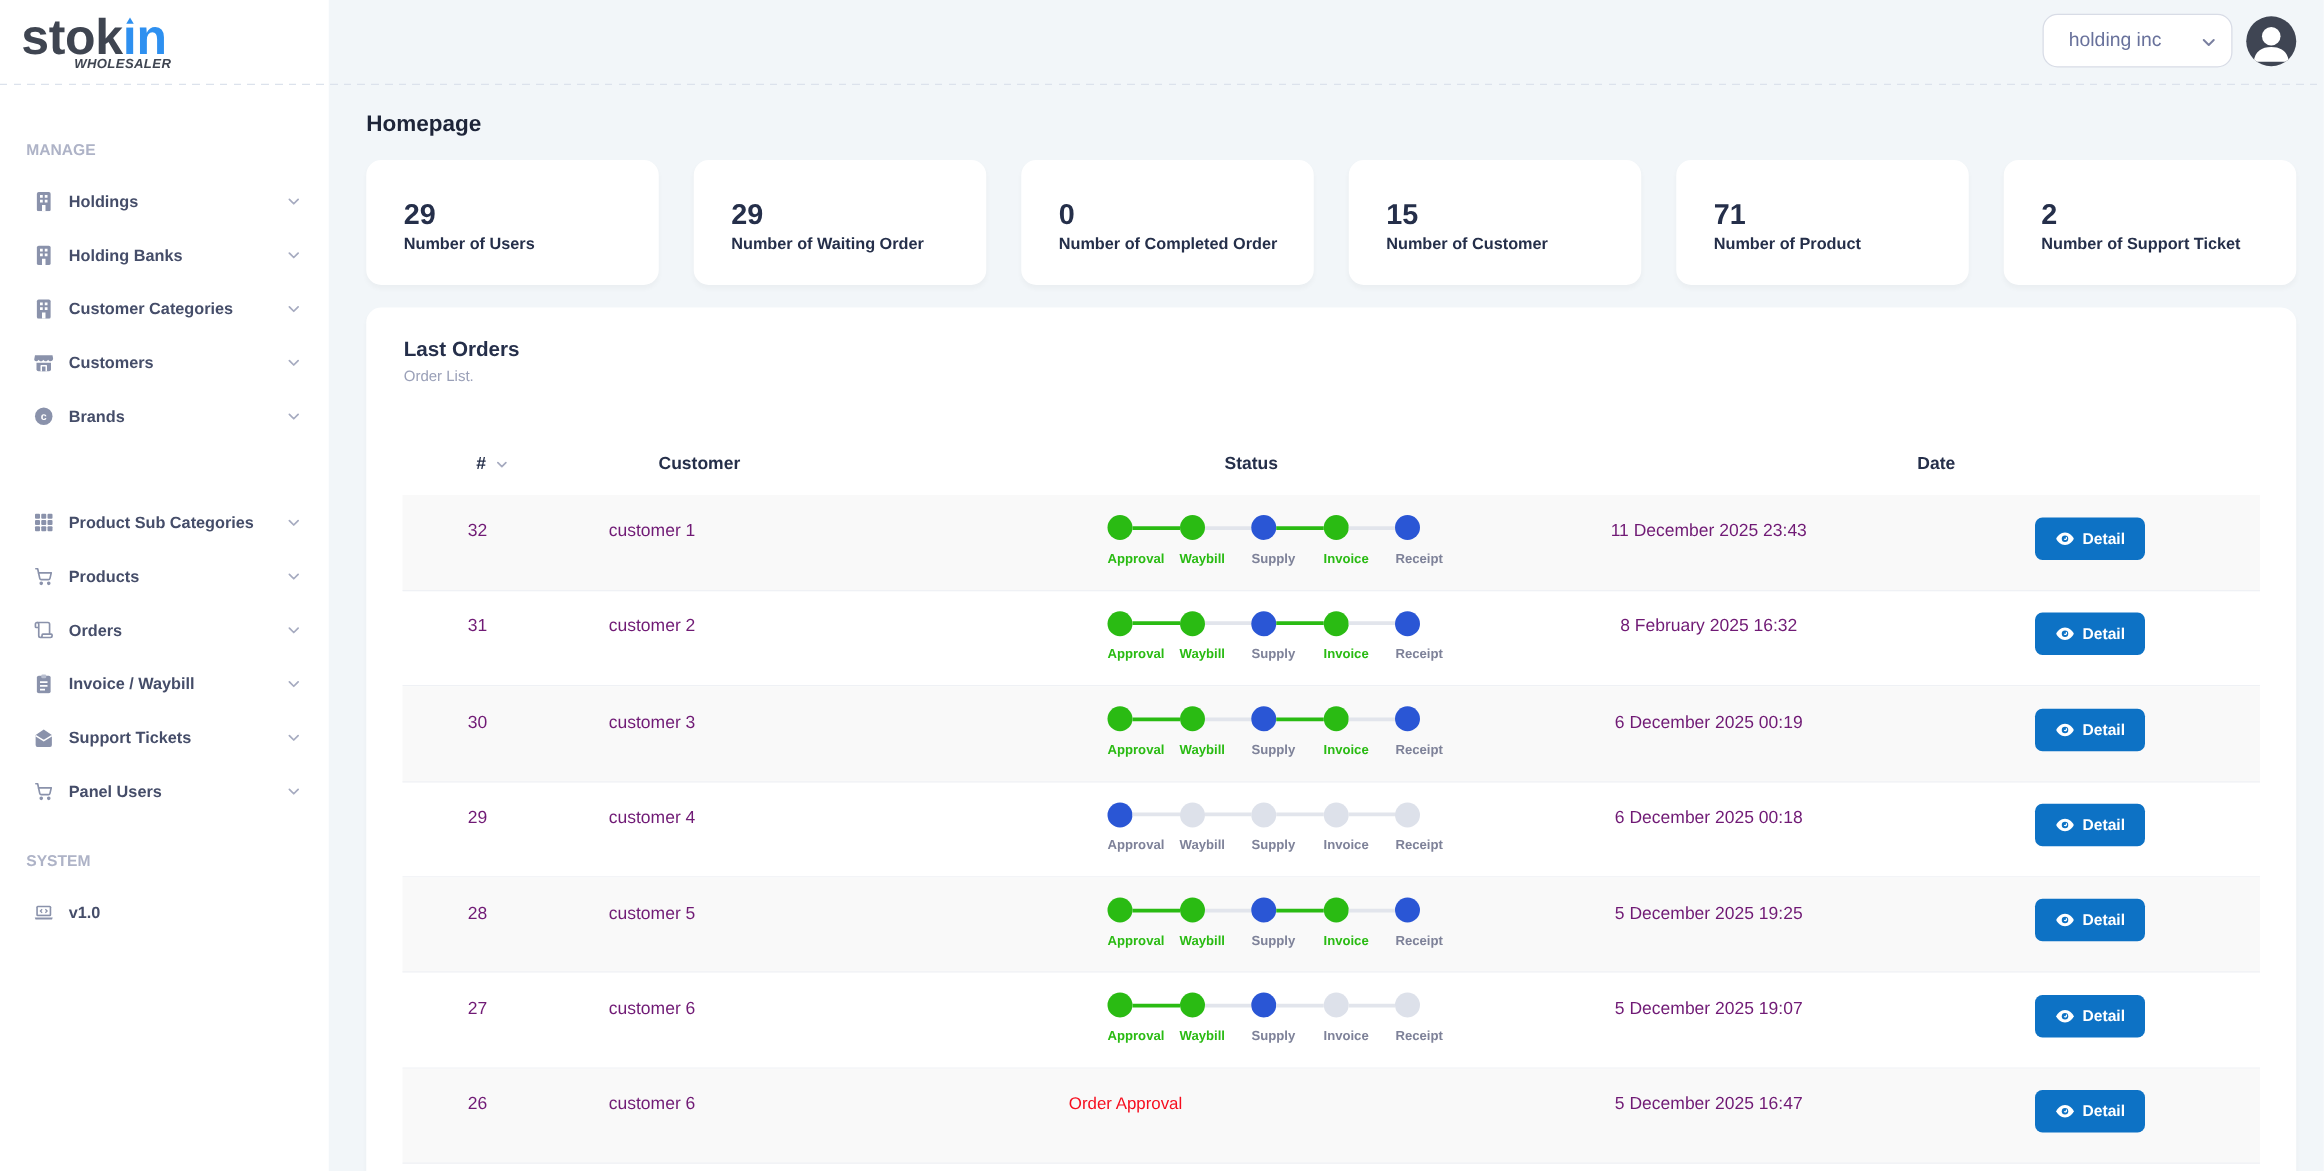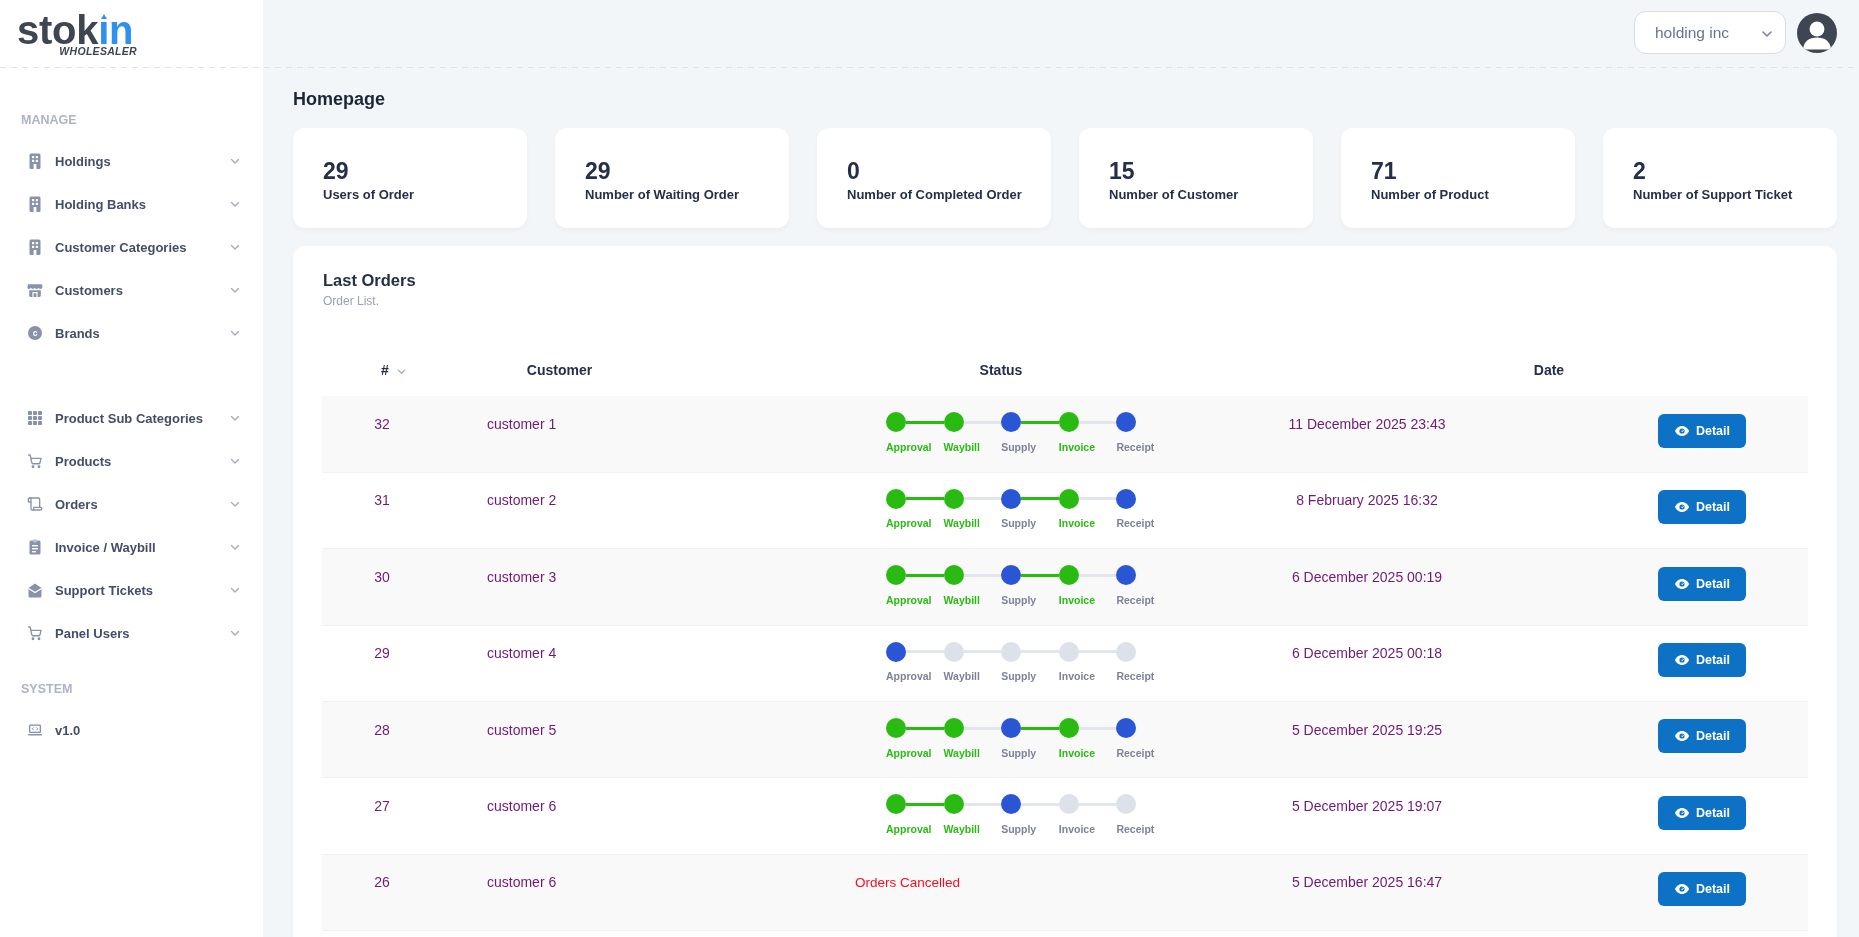--- a/index.html
+++ b/index.html
@@ -49,21 +49,21 @@
   .c-cancel { left:562px; top:20px; color:#f60d1e; font-size:13.5px; }
 
   .stepper { position:absolute; left:593px; top:0; width:300px; height:76.4px; }
   .dot { position:absolute; top:16px; width:20px; height:20px; border-radius:50%; }
   .dot.g { background:#2abb13; } .dot.b { background:#2a56d5; } .dot.e { background:#dde1ea; }
   .seg { position:absolute; top:24.5px; width:37.6px; height:3px; }
   .seg.g { background:#2abb13; } .seg.e { background:#e2e5ec; }
   .slbl { position:absolute; top:44.5px; font-size:10.5px; font-weight:700; white-space:nowrap; }
   .slbl.g { color:#2abb13; } .slbl.e { color:#7e8299; }
 
-  .btn { position:absolute; left:1335px; top:17.4px; width:88px; height:34px; background:#0d72c5; border-radius:6px; color:#fff; font-size:12.5px; font-weight:700; display:flex; align-items:center; justify-content:center; gap:6px;margin-left:30px; }
+  .btn { position:absolute; left:1335px; top:17.4px; width:88px; height:34px; background:#0d72c5; border-radius:6px; color:#fff; font-size:12.5px; font-weight:700; display:flex; align-items:center; justify-content:center; gap:6px; }
 </style>
 </head>
 <body>
 <div id="page">
   <div id="sidebar">
     <div id="logo">stok<span class="in">ın</span></div>
     <div id="logo-tri"></div>
     <div id="logo-sub">WHOLESALER</div>
   <div class="navlabel" style="top:113px">MANAGE</div>
       <div class="navitem" style="top:139.5px">
@@ -230,21 +230,21 @@
     </div>
   <div id="avatar"><svg width="40" height="40" viewBox="0 0 42 42">
         <circle cx="21" cy="16.8" r="7.8" fill="#fff"></circle>
         <path d="M6.2 38.2C7.2 29.5 13 25.8 21 25.8s13.8 3.7 14.8 12.4z" fill="#fff"></path>
       </svg></div>
 
   <div id="h1">Homepage</div>
   <div id="stats">
       <div class="stat">
         <div class="num">29</div>
-        <div class="lbl">Users of Order</div>
+        <div class="lbl">Number of Users</div>
       </div>
       <div class="stat">
         <div class="num">29</div>
         <div class="lbl">Number of Waiting Order</div>
       </div>
       <div class="stat">
         <div class="num">0</div>
         <div class="lbl">Number of Completed Order</div>
       </div>
       <div class="stat">
@@ -435,17 +435,17 @@
         <div class="orow odd" style="top:608.8000000000001px">
           <div class="stripe"></div>
           <div class="cell c-num">26</div>
           <div class="cell c-cust">customer 6</div>
           <div class="cell c-date">5 December 2025 16:47</div>
           <div class="btn"><svg width="16" height="16" viewBox="0 0 16 16">
               <path d="M8 3C4.7 3 2 5.6 1 8c1 2.4 3.7 5 7 5s6-2.6 7-5c-1-2.4-3.7-5-7-5z" fill="#fff"></path>
               <circle cx="8" cy="8" r="2.6" fill="#0d72c5"></circle>
               <path d="M8.8 6.7a1 1 0 1 1-1.4 1.4" fill="none" stroke="#fff" stroke-width="1"></path>
             </svg>Detail</div>
-          <div class="cell c-cancel">Orders Cancelled</div>
+          <div class="cell c-cancel">Order Approval</div>
         </div>
       </div>
   </div>
 </div>
 
 </body></html>

